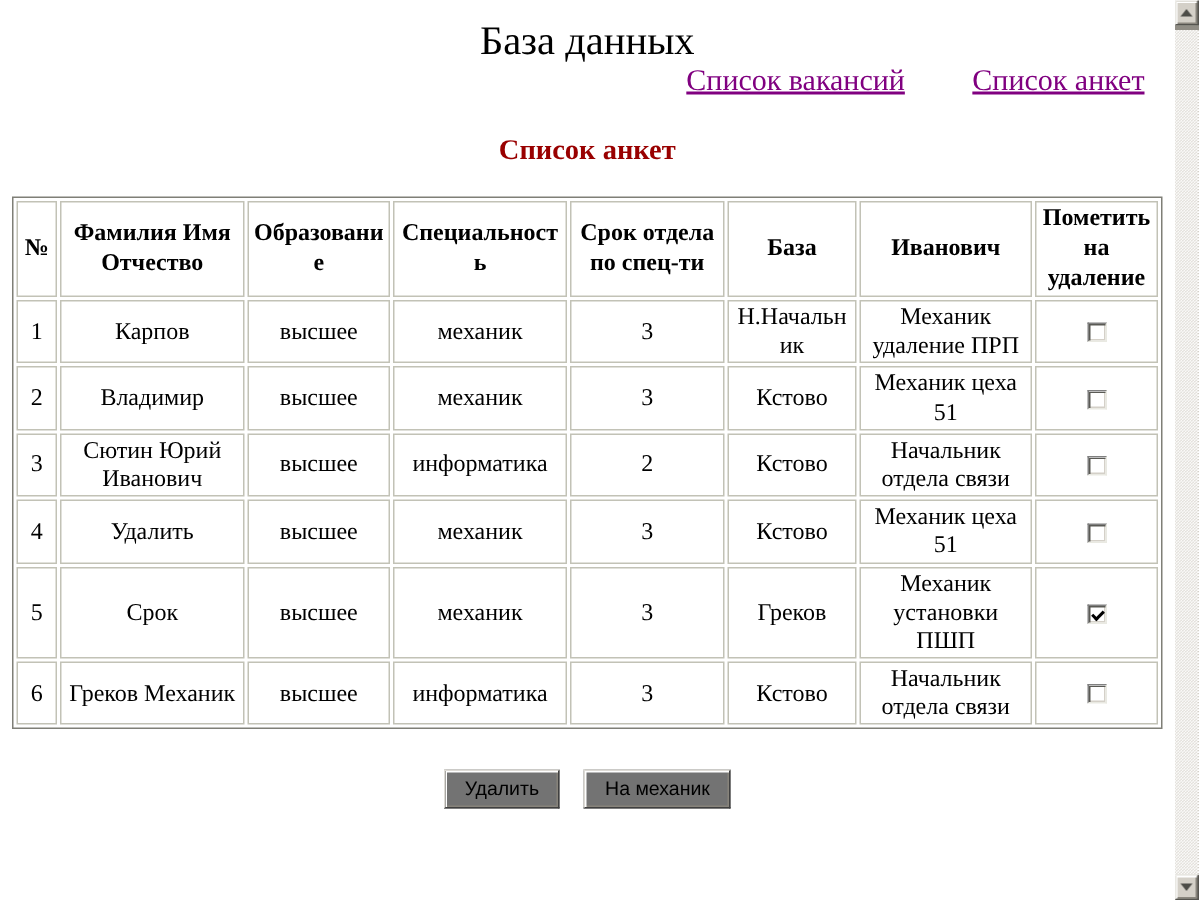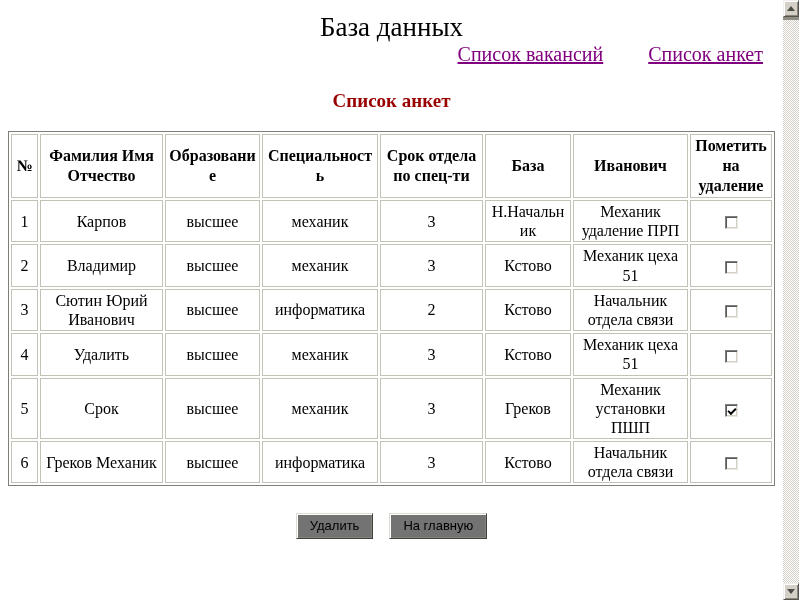--- a/index.html
+++ b/index.html
@@ -165,21 +165,21 @@
         <td>Начальник отдела связи</td>
         <td>
           <input type="checkbox" class="cb" style="">
         </td>
       </tr>
       </tbody>
   </table>
 
   <div class="buttons">
     <button class="btn">Удалить</button>
-    <button class="btn">На главную</button>
+    <button class="btn">На механик</button>
   </div>
 
 </div>
 
 <div class="vscroll">
   <div class="scroll-btn">
     <span class="tri-up"></span>
   </div>
   <div class="scroll-thumb"></div>
   <div class="scroll-track"></div>

